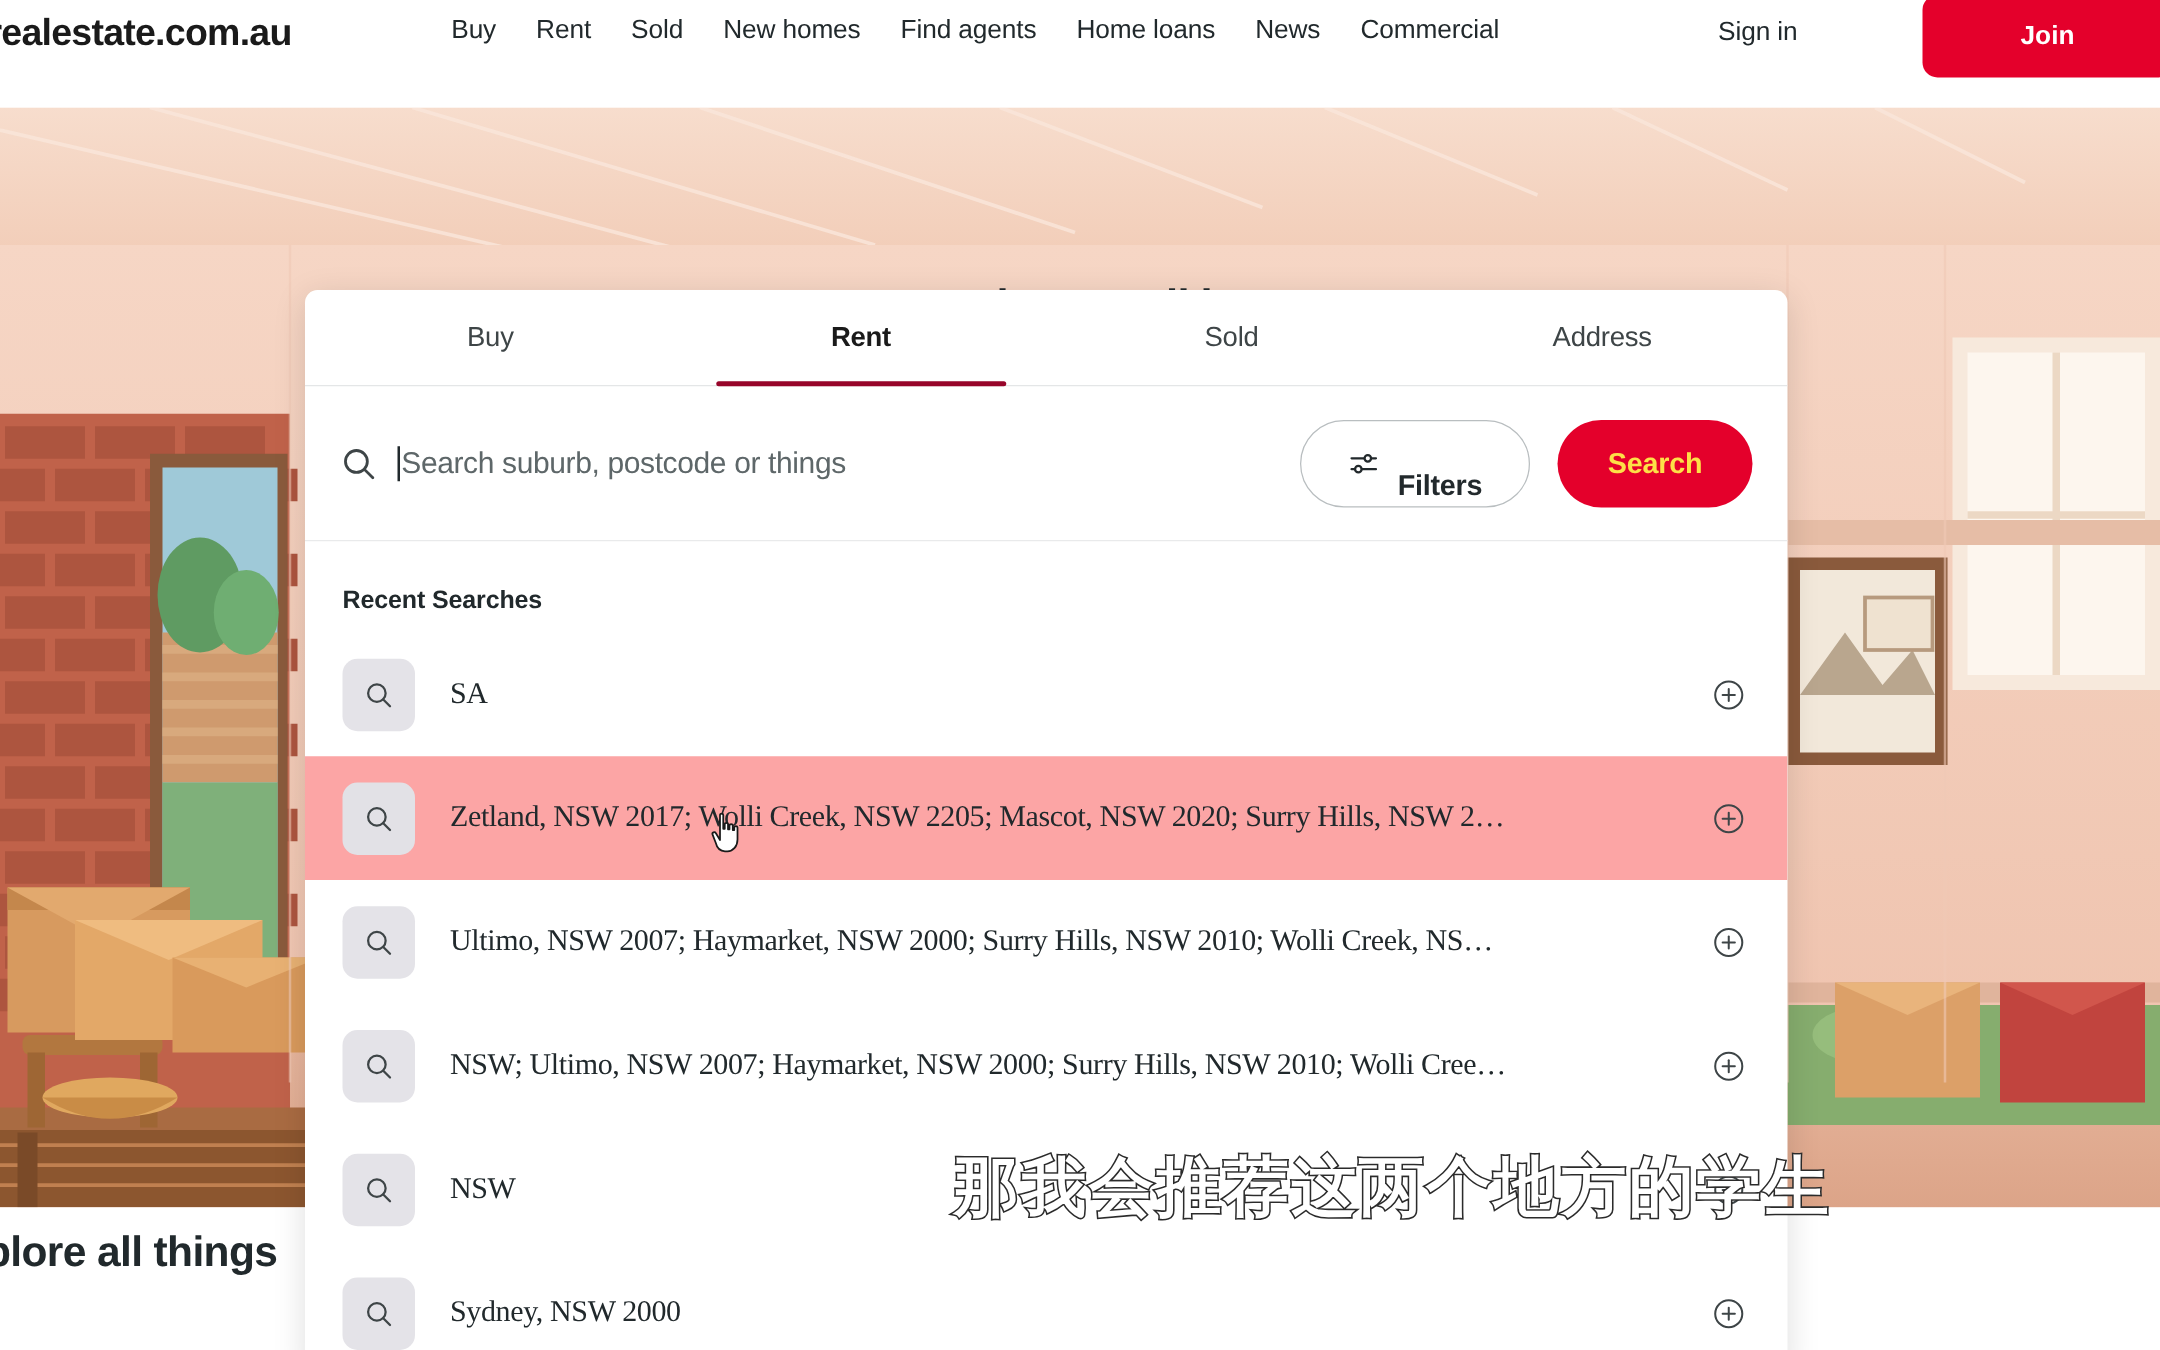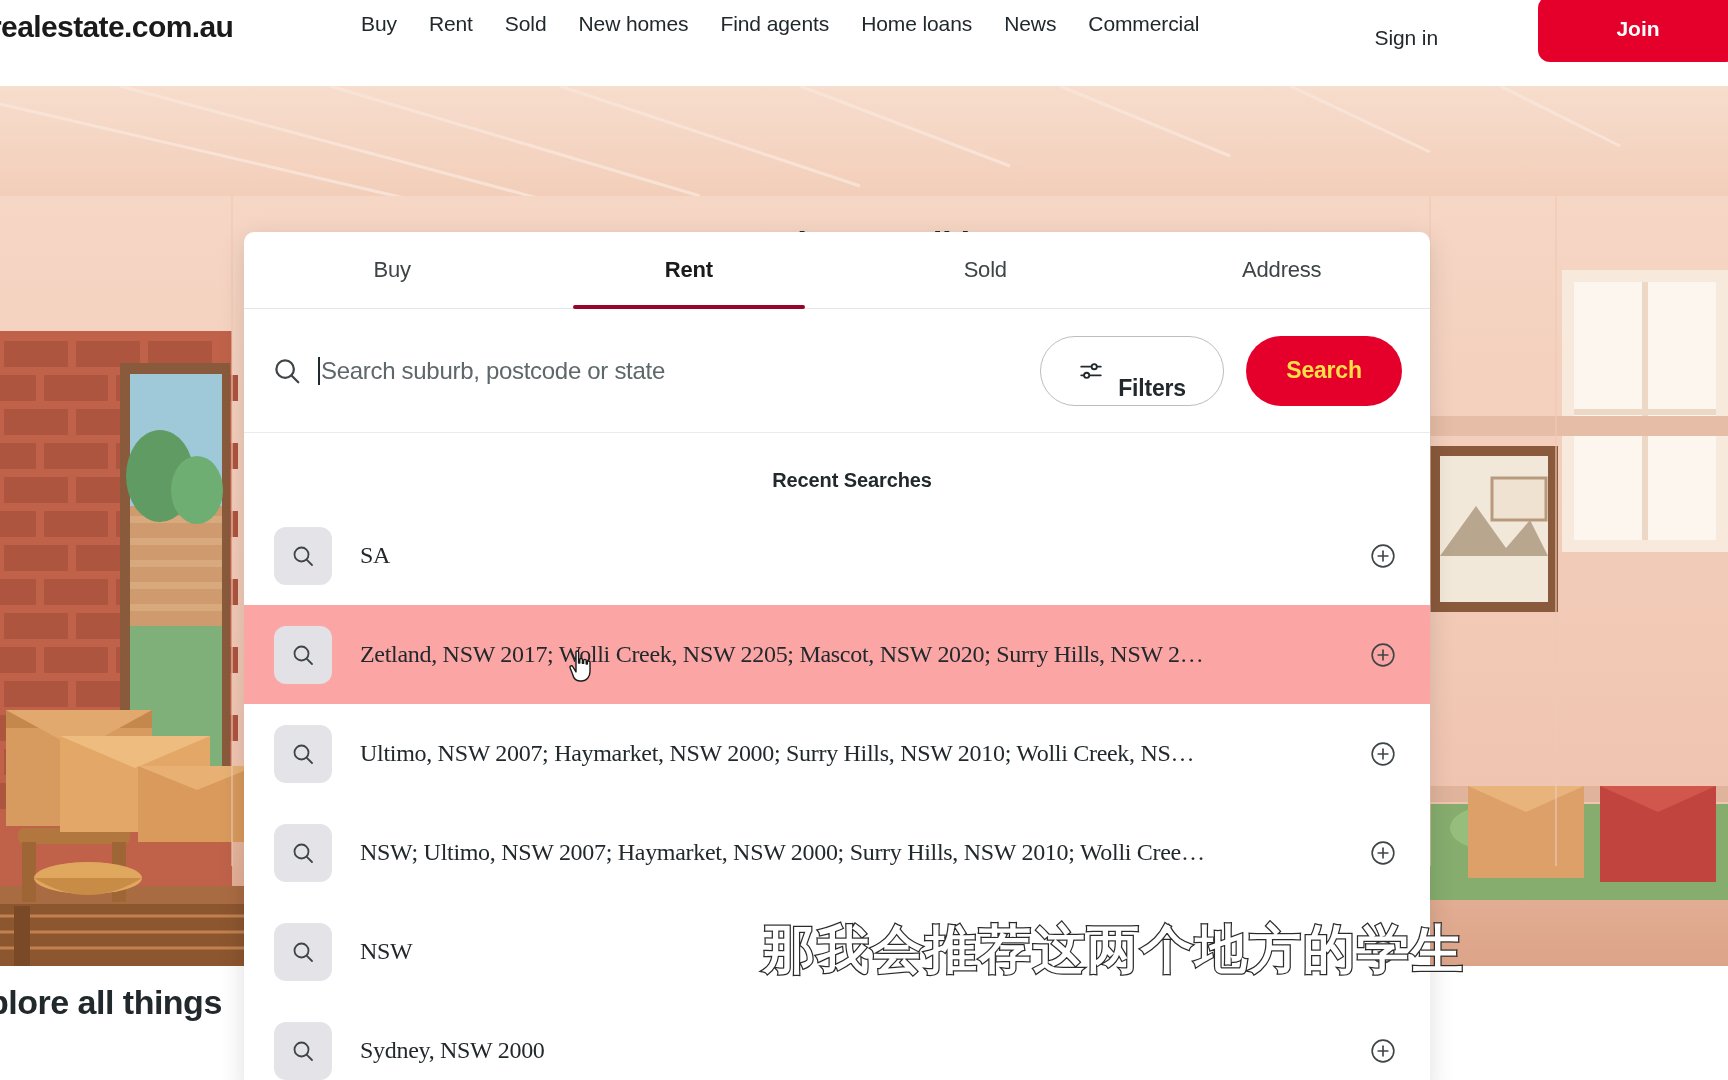--- a/index.html
+++ b/index.html
@@ -25,21 +25,21 @@
   #nav {
     position: absolute; left: 345px; top: 12px;
     display: flex; align-items: center; gap: 0px;
   }
   .nav-item {
     font-size: 21px; color: #21292c; white-space: nowrap;
     padding: 0 16px; cursor: pointer; letter-spacing: -0.1px;
   }
   #signin {
     position: absolute; right: 290px; top: 14px;
-    font-size: 21px; color: #21292c; cursor: pointer; letter-spacing: -0.1px; margin-top: 12px;
+    font-size: 21px; color: #21292c; cursor: pointer; letter-spacing: -0.1px;
   }
   #join {
     position: absolute; right: -10px; top: -4px;
     width: 200px; height: 66px; border-radius: 12px;
     background: #e4002b; color: #ffffff;
     display: flex; align-items: center; justify-content: center;
     font-size: 21px; font-weight: 700; cursor: pointer;
   }
 
   
@@ -108,21 +108,21 @@
   #search-btn {
     width: 156px; height: 70px; border-radius: 35px;
     background: #e4002b; color: #fde047;
     display: flex; align-items: center; justify-content: center;
     font-size: 23px; font-weight: 700; cursor: pointer; letter-spacing: -0.2px;
   }
 
   
   #recent-label {
     padding: 36px 0 14px 30px;
-    font-size: 20px; font-weight: 700; color: #21292c; letter-spacing: -0.1px; text-align: center;
+    font-size: 20px; font-weight: 700; color: #21292c; letter-spacing: -0.1px;
   }
   .srow {
     display: flex; align-items: center;
     height: 99px; padding: 0 30px;
     cursor: pointer; position: relative;
   }
   .srow.hovered { background: #fca5a5; }
   .sicon {
     width: 58px; height: 58px; min-width: 58px;
     border-radius: 12px; background: #e4e3e8;
@@ -370,21 +370,21 @@
 
     <div id="searchrow">
       <div id="search-icon-wrap">
         <svg width="30" height="30" viewBox="0 0 24 24" fill="none" stroke="#3e4547" stroke-width="1.8">
           <circle cx="10.5" cy="10.5" r="7"></circle>
             <line x1="15.6" y1="15.6" x2="21" y2="21" stroke-linecap="round"></line>
         </svg>
       </div>
       <div id="search-input-box">
         <div id="caret"></div>
-        <div id="placeholder">Search suburb, postcode or state</div>
+        <div id="placeholder">Search suburb, postcode or things</div>
       </div>
       <div id="filters-btn">
         <svg width="26" height="26" viewBox="0 0 24 24" fill="none" stroke="#22292c" stroke-width="1.7">
           <line x1="3" y1="8" x2="21" y2="8" stroke-linecap="round"></line>
           <line x1="3" y1="16" x2="21" y2="16" stroke-linecap="round"></line>
           <circle cx="15" cy="8" r="2.4" fill="#ffffff"></circle>
           <circle cx="8" cy="16" r="2.4" fill="#ffffff"></circle>
         </svg>
         <span id="filters-label">Filters</span>
       </div>

